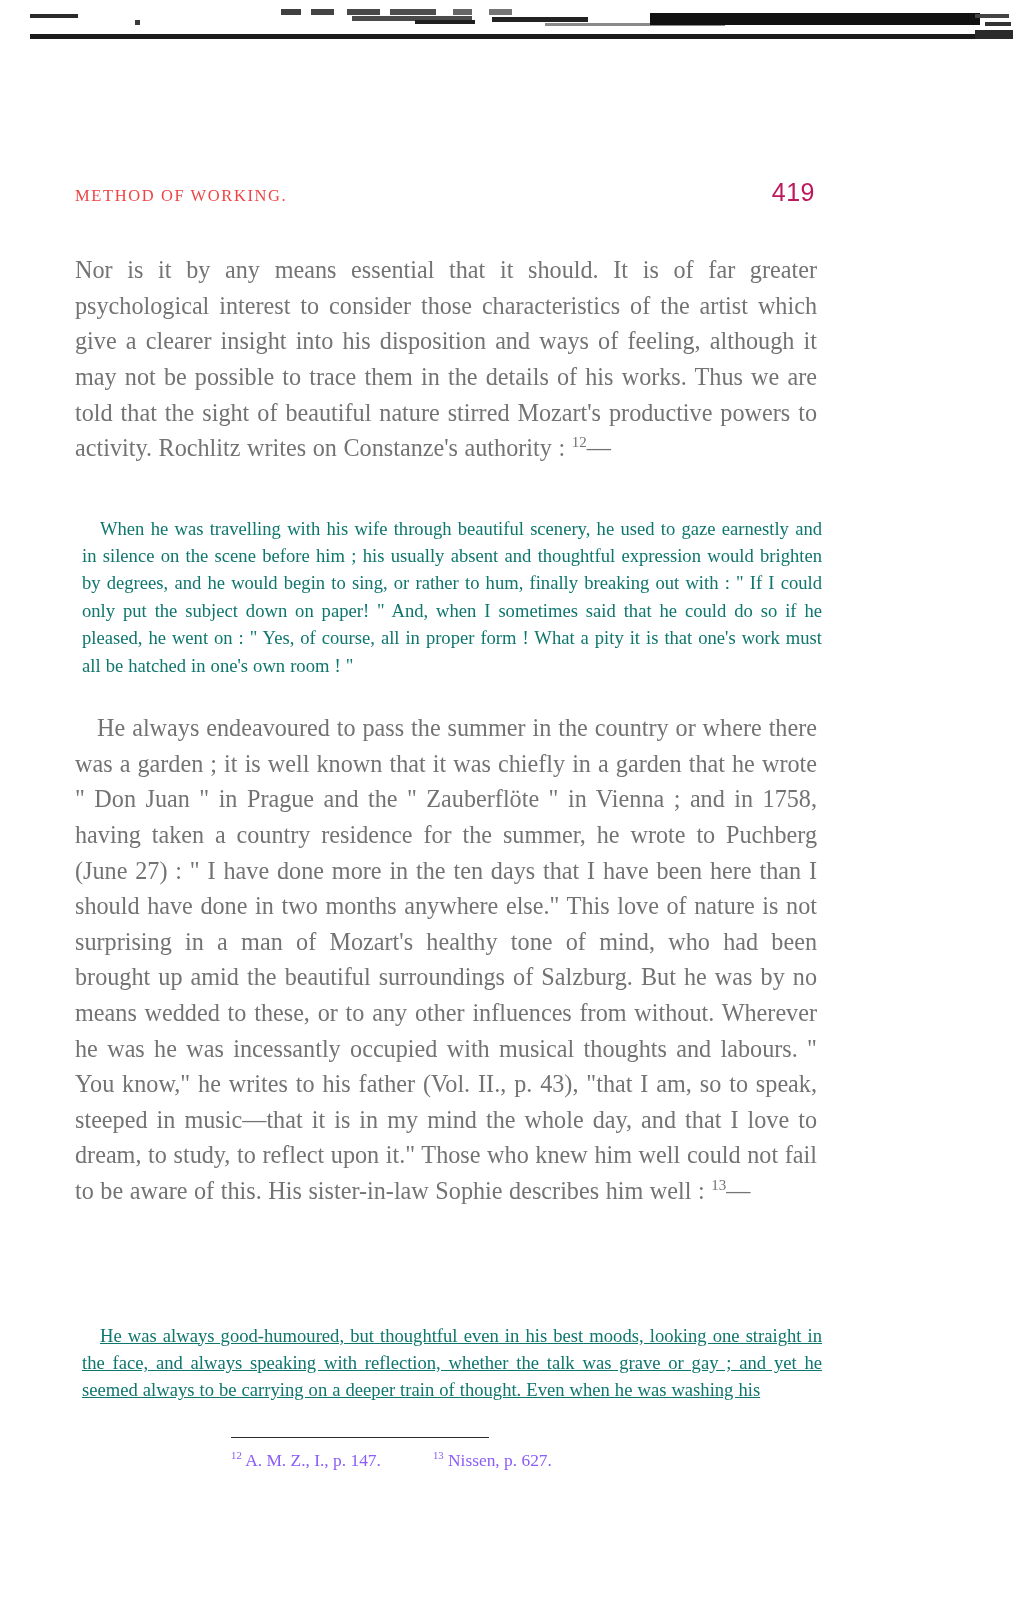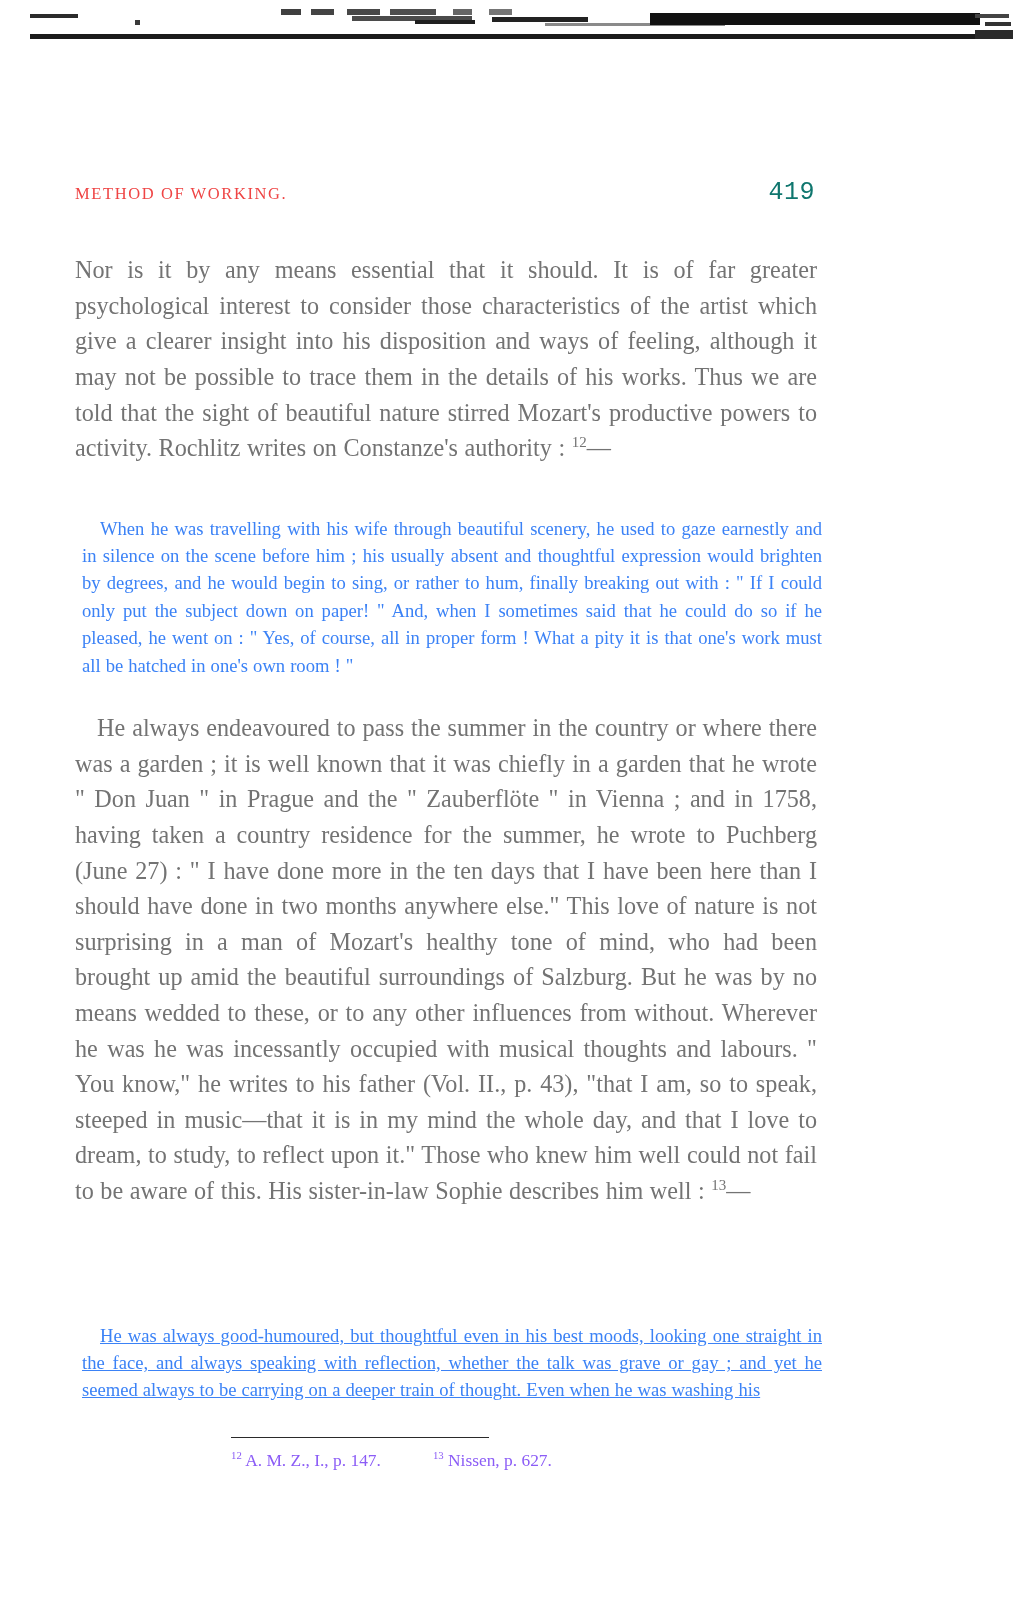--- a/index.html
+++ b/index.html
@@ -117,23 +117,23 @@
     align-items: baseline;
     justify-content: space-between;
   }
   .head-title {
     font-family: "Liberation Serif", serif;
     font-size: 16.5px;
     letter-spacing: 1.6px;
     color: #ef4444;
   }
   .page-number {
-    font-family: Liberation Mono, monospace;
+    font-family: Liberation Sans, sans-serif;
     font-size: 25px;
-    color: #0f766e;
+    color: #be185d;
     letter-spacing: 0.5px;
   }
 
   .body-text {
     position: absolute;
     left: 75px;
     width: 742px;
     font-size: 24.2px;
     line-height: 35.6px;
     text-align: justify;
@@ -145,21 +145,21 @@
 
   .para-indent { display: inline-block; width: 22px; }
 
   .quote {
     position: absolute;
     left: 82px;
     width: 740px;
     font-size: 18.6px;
     line-height: 27.4px;
     text-align: justify;
-    color: #3b82f6;
+    color: #0f766e;
     word-spacing: 0.4px;
   }
   #quote-1 { top: 496px; }
   #quote-2 { top: 1303px; text-decoration: underline; }
   .quote-indent { display: inline-block; width: 18px; }
 
   sup {
     font-size: 0.62em;
     vertical-align: super;
     line-height: 0;

